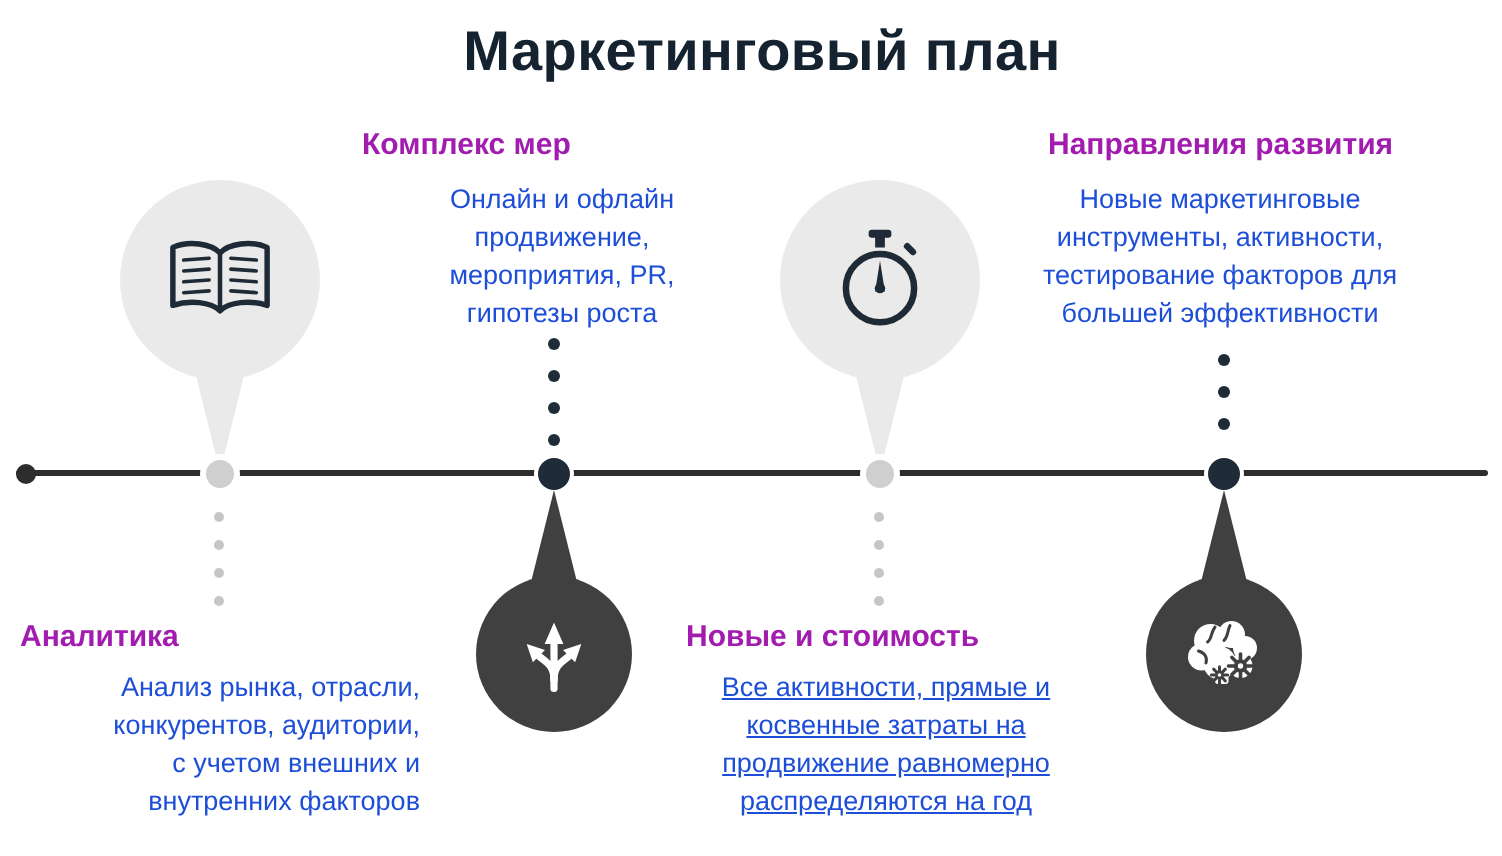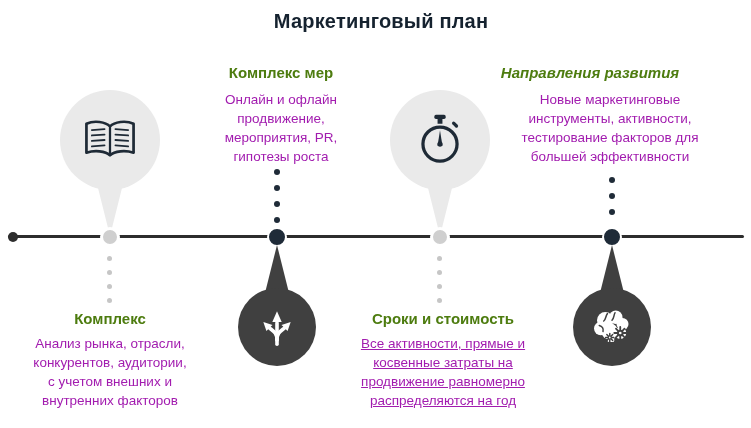--- a/index.html
+++ b/index.html
@@ -1,41 +1,41 @@
 <!DOCTYPE html>
 <html><head>
 <meta charset="utf-8">
 <style>
   * { margin: 0; padding: 0; box-sizing: border-box; }
   html, body { background: #ffffff; }
   body { font-family: "Liberation Sans", sans-serif; }
   .canvas { position: relative; width: 751px; height: 428px; background: #ffffff; overflow: hidden; }
   .abs { position: absolute; }
 
-  .page-title { width: 100%; top: 10px; left: 0; text-align: center; font-size: 20px; font-weight: 700; color: #15222f; letter-spacing: .2px; padding-left: 11px; }
+  .page-title { width: 100%; top: 10px; left: 0; text-align: center; font-size: 28px; font-weight: 700; color: #15222f; letter-spacing: .2px; padding-left: 11px; }
 
   .timeline { background: #2d2d2d; height: 3px; border-radius: 2px; }
   .start-dot { width: 10px; height: 10px; border-radius: 50%; background: #2d2d2d; }
 
   .big-light-circle { width: 100px; height: 100px; border-radius: 50%; background: #eaeaea; display: flex; align-items: center; justify-content: center; }
   .pointer-down { width: 0; height: 0; border-left: 13px solid transparent; border-right: 13px solid transparent; border-top: 52px solid #eaeaea; }
   .pointer-up { width: 0; height: 0; border-left: 12px solid transparent; border-right: 12px solid transparent; border-bottom: 48px solid #404040; }
   .dark-circle { width: 78px; height: 78px; border-radius: 50%; background: #404040; display: flex; align-items: center; justify-content: center; }
 
   .node { border-radius: 50%; }
   .node-light { width: 20px; height: 20px; background: #cfcfcf; border: 3px solid #ffffff; }
   .node-dark { width: 20px; height: 20px; background: #1f2b38; border: 2px solid #ffffff; }
 
   .dots { display: flex; flex-direction: column; align-items: center; }
   .dots span { display: block; border-radius: 50%; }
   .dots-light span { width: 5px; height: 5px; background: #c6c6c6; margin: 4.5px 0; }
   .dots-dark span { width: 6px; height: 6px; background: #1f2b38; margin: 5px 0; }
 
-  .stage-heading { font-size: 15px; font-weight: 700; color: #4d7c0f; text-align: center; }
-  .stage-body { font-size: 13.5px; line-height: 1.42; color: #a21caf; text-align: center; white-space: pre-line; }
+  .stage-heading { font-size: 15px; font-weight: 700; color: #a21caf; }
+  .stage-body { font-size: 13.5px; line-height: 1.42; color: #1d4ed8; text-align: center; white-space: pre-line; }
 </style>
 </head>
 <body>
 
 <div class="canvas">
 
   <h1 class="abs page-title">Маркетинговый план</h1>
 
   <div class="abs timeline" style="left:8px; top:235px; width:736px;"></div>
   <div class="abs start-dot" style="left:8px; top:232px;"></div>
@@ -58,22 +58,22 @@
       </svg>
     </div>
     <div class="abs pointer-down" style="left:97px; top:184px;"></div>
     <div class="abs node node-light" style="left:100px; top:227px;"></div>
     <div class="abs dots dots-light" style="left:107px; top:251px;">
       <span></span>
         <span></span>
         <span></span>
         <span></span>
     </div>
-    <h2 class="abs stage-heading" style="left:10px; top:310px; width:200px;">Комплекс</h2>
-    <p class="abs stage-body" style="left:10px; top:334px; width:200px;">Анализ рынка, отрасли,
+    <h2 class="abs stage-heading" style="left:10px; top:310px; width:200px;">Аналитика</h2>
+    <p class="abs stage-body" style="left:10px; top:334px; width:200px;text-align:right;">Анализ рынка, отрасли,
 конкурентов, аудитории,
 с учетом внешних и
 внутренних факторов</p>
   </section>
 
   <section>
     <h2 class="abs stage-heading" style="left:181px; top:64px; width:200px;">Комплекс мер</h2>
     <p class="abs stage-body" style="left:181px; top:90px; width:200px;">Онлайн и офлайн
 продвижение,
 мероприятия, PR,
@@ -116,29 +116,29 @@
       </svg>
     </div>
     <div class="abs pointer-down" style="left:427px; top:184px;"></div>
     <div class="abs node node-light" style="left:430px; top:227px;"></div>
     <div class="abs dots dots-light" style="left:437px; top:251px;">
       <span></span>
         <span></span>
         <span></span>
         <span></span>
     </div>
-    <h2 class="abs stage-heading" style="left:343px; top:310px; width:200px;">Сроки и стоимость</h2>
+    <h2 class="abs stage-heading" style="left:343px; top:310px; width:200px;">Новые и стоимость</h2>
     <p class="abs stage-body" style="left:343px; top:334px; width:200px;text-decoration:underline;">Все активности, прямые и
 косвенные затраты на
 продвижение равномерно
 распределяются на год</p>
   </section>
 
   <section>
-    <h2 class="abs stage-heading" style="left:476px; top:64px; width:228px;font-style:italic;">Направления развития</h2>
+    <h2 class="abs stage-heading" style="left:524px; top:64px; width:228px;">Направления развития</h2>
     <p class="abs stage-body" style="left:496px; top:90px; width:228px;">Новые маркетинговые
 инструменты, активности,
 тестирование факторов для
 большей эффективности</p>
     <div class="abs dots dots-dark" style="left:609px; top:172px;">
       <span></span>
         <span></span>
         <span></span>
     </div>
     <div class="abs node node-dark" style="left:602px; top:227px;"></div>

